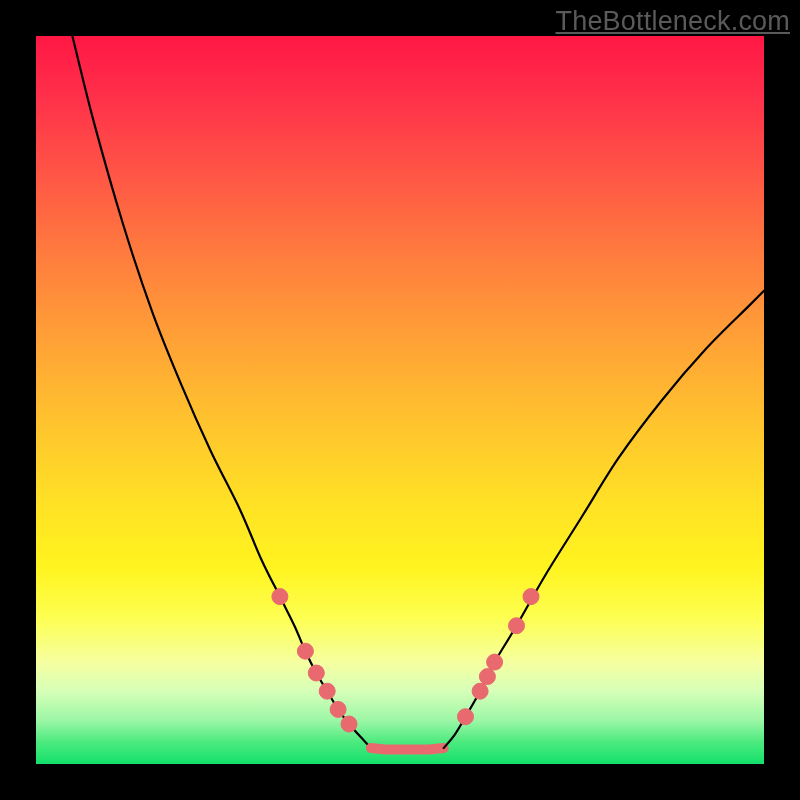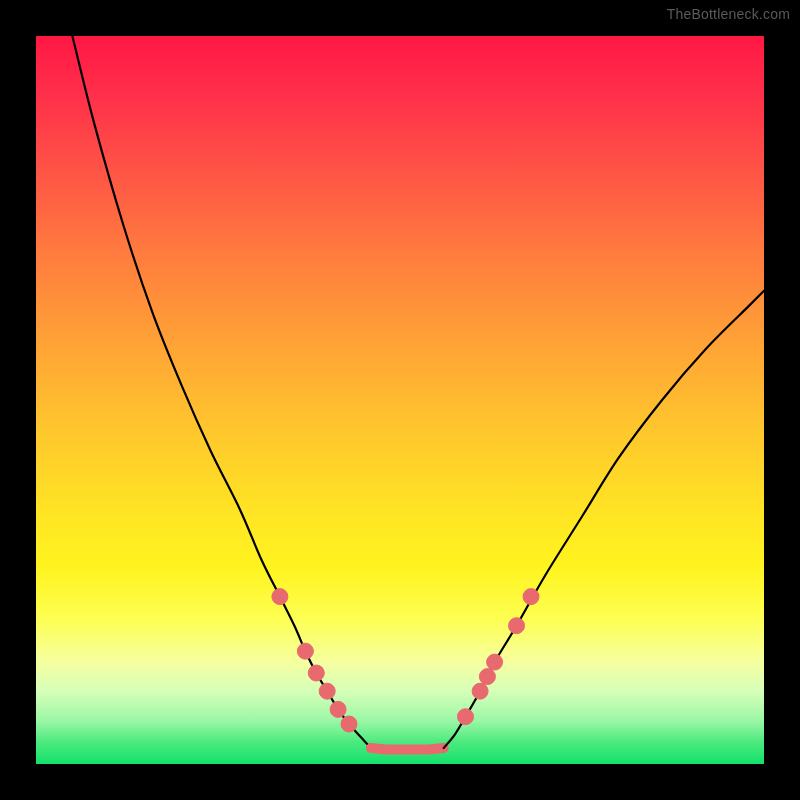--- a/index.html
+++ b/index.html
@@ -45,24 +45,25 @@
       #9cf7a6 94%,
       #4cea7e 97%,
       #13e06b 100%
     );
   }
   .watermark {
     position: absolute;
     top: 6px;
     right: 10px;
     color: #5a5a5a;
-    font-size: 14px;
+    font-size: 27px;
     font-weight: 500;
     letter-spacing: 0.2px;
     user-select: none;
+    text-decoration: underline;
   }
   svg.curves {
     position: absolute;
     inset: 0;
     width: 100%;
     height: 100%;
     overflow: visible;
   }
   .curve {
     fill: none;

